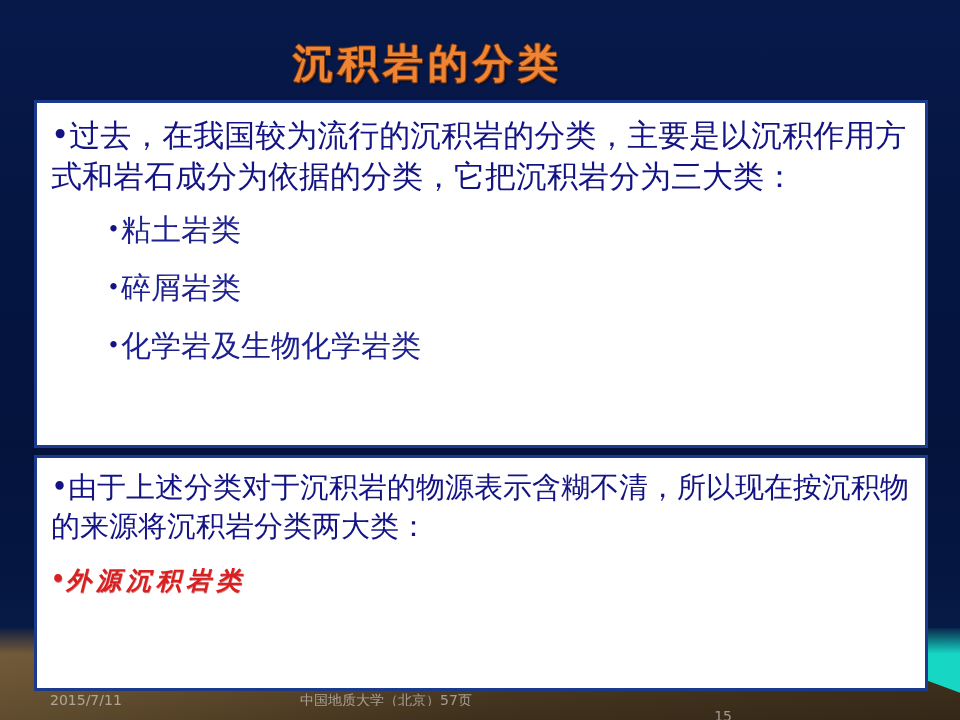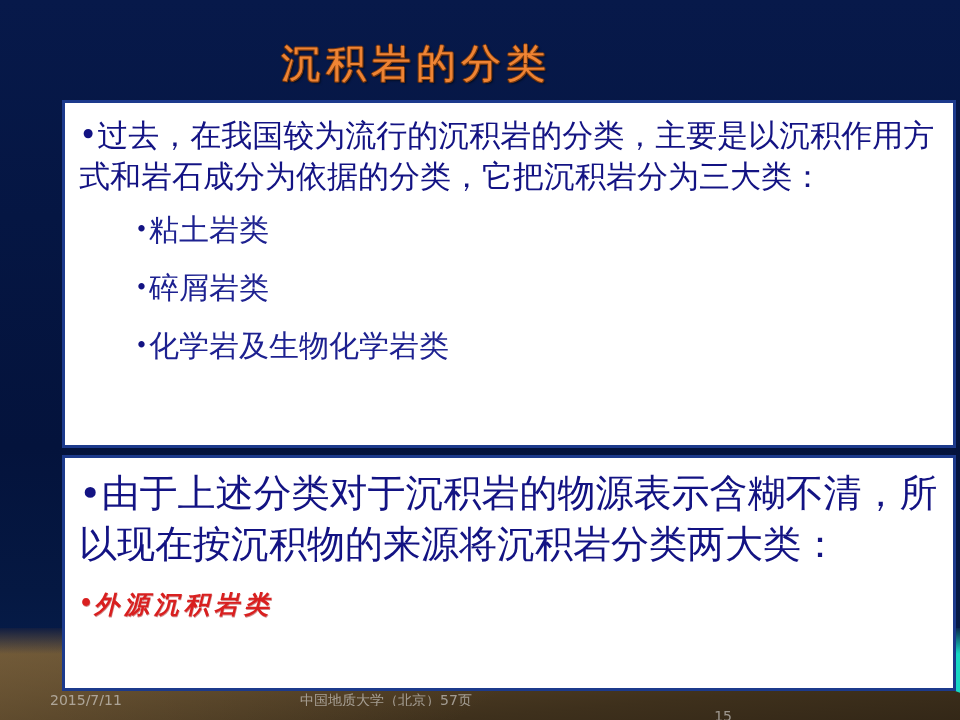--- a/index.html
+++ b/index.html
@@ -77,46 +77,45 @@
     position: absolute;
     left: 0; right: 0; top: 0;
     height: 26px;
     background: linear-gradient(180deg, rgba(8,24,66,.92) 0%, rgba(8,24,66,0) 100%);
   }
 
   
   .slide-title {
     position: absolute;
     top: 36px;
-    left: 0;
+    left: 12px;
     width: 832px;
     text-align: center;
     font-family: "DejaVu Sans", "Liberation Sans", sans-serif;
     font-size: 40px;
-    font-weight: 400;
+    font-weight: 700;
     letter-spacing: 5px;
     color: #ef8434;
     text-shadow:
        1px 0 0 #7a3a10,
       -1px 0 0 #7a3a10,
        0 1px 0 #7a3a10,
        0 -1px 0 #7a3a10,
        1px 1px 0 #7a3a10,
       -1px 1px 0 #5c2a0a,
        2px 2px 2px rgba(0,0,0,.55);
     white-space: nowrap;
   }
 
   
   .panel {
     position: absolute;
     background: #ffffff;
     border: 3px solid #1c3a8c;
     color: #141487;
-    margin-left: 28px;
   }
 
   #panel-top {
     left: 34px;
     top: 100px;
     width: 894px;
     height: 348px;
     padding: 12px 14px 0 14px;
   }
 
@@ -155,21 +154,21 @@
     font-size: 30px;
     line-height: 1.0;
     color: #1d2190;
     margin-bottom: 28px;
     font-family: "DejaVu Serif", "Liberation Serif", serif;
     white-space: nowrap;
   }
   .sub-item .bullet-dot { font-size: 22px; }
 
   .para-2 {
-    font-size: 38px;
+    font-size: 29px;
     line-height: 1.33;
     color: #131383;
     font-family: "DejaVu Serif", "Liberation Serif", serif;
     font-weight: 500;
   }
 
   .red-list { margin-top: 22px; }
 
   .red-item {
     font-size: 25px;

